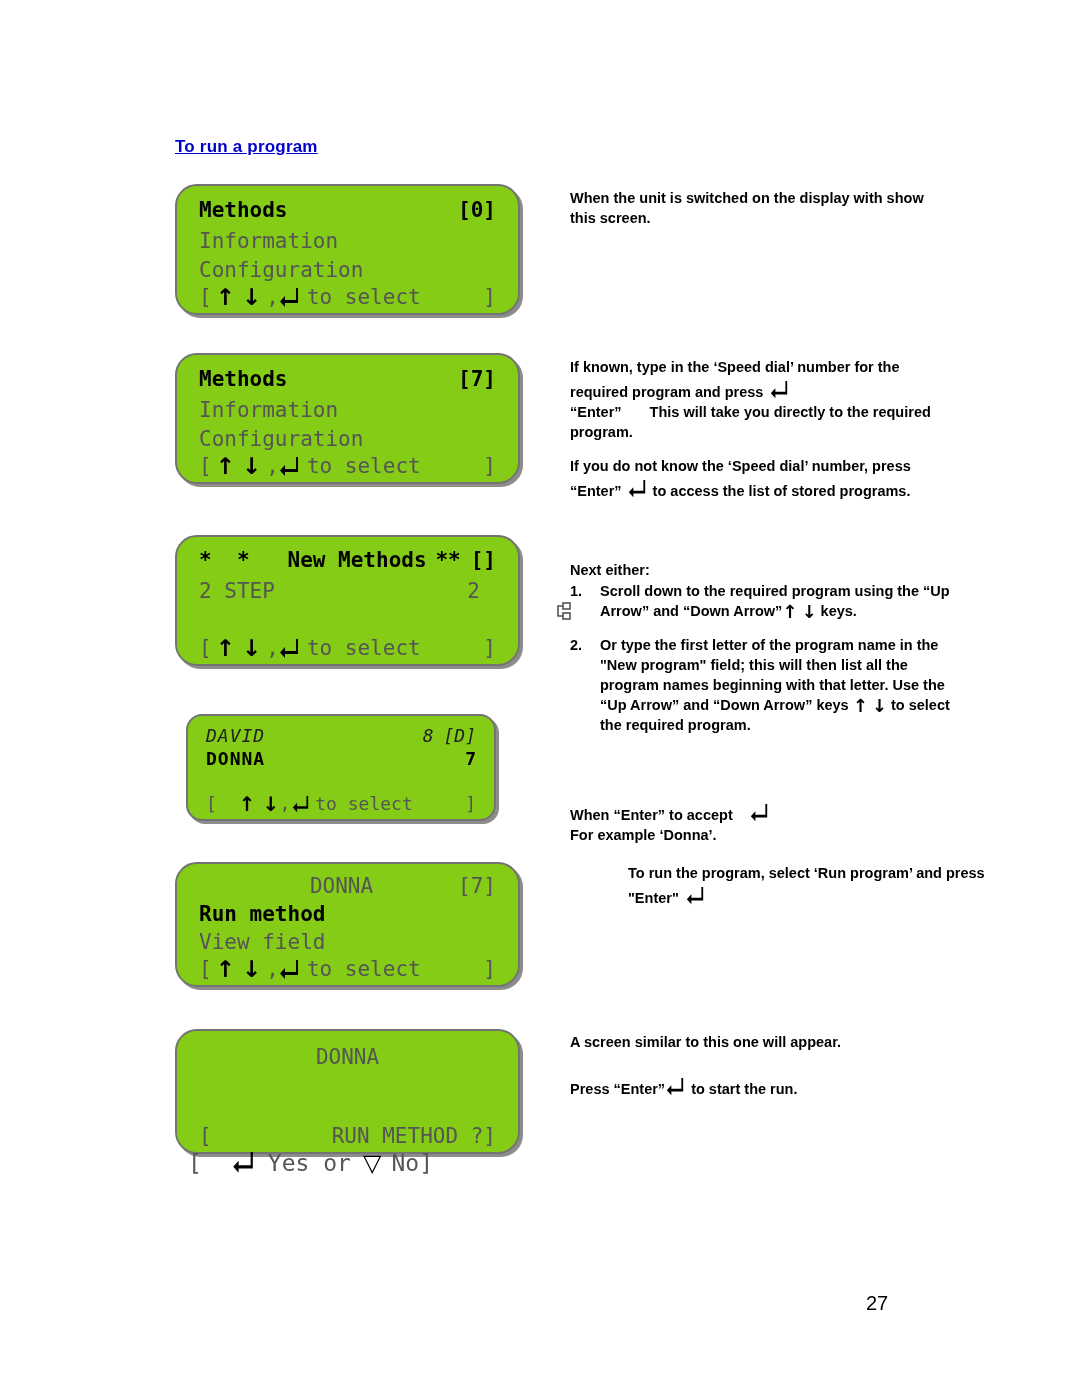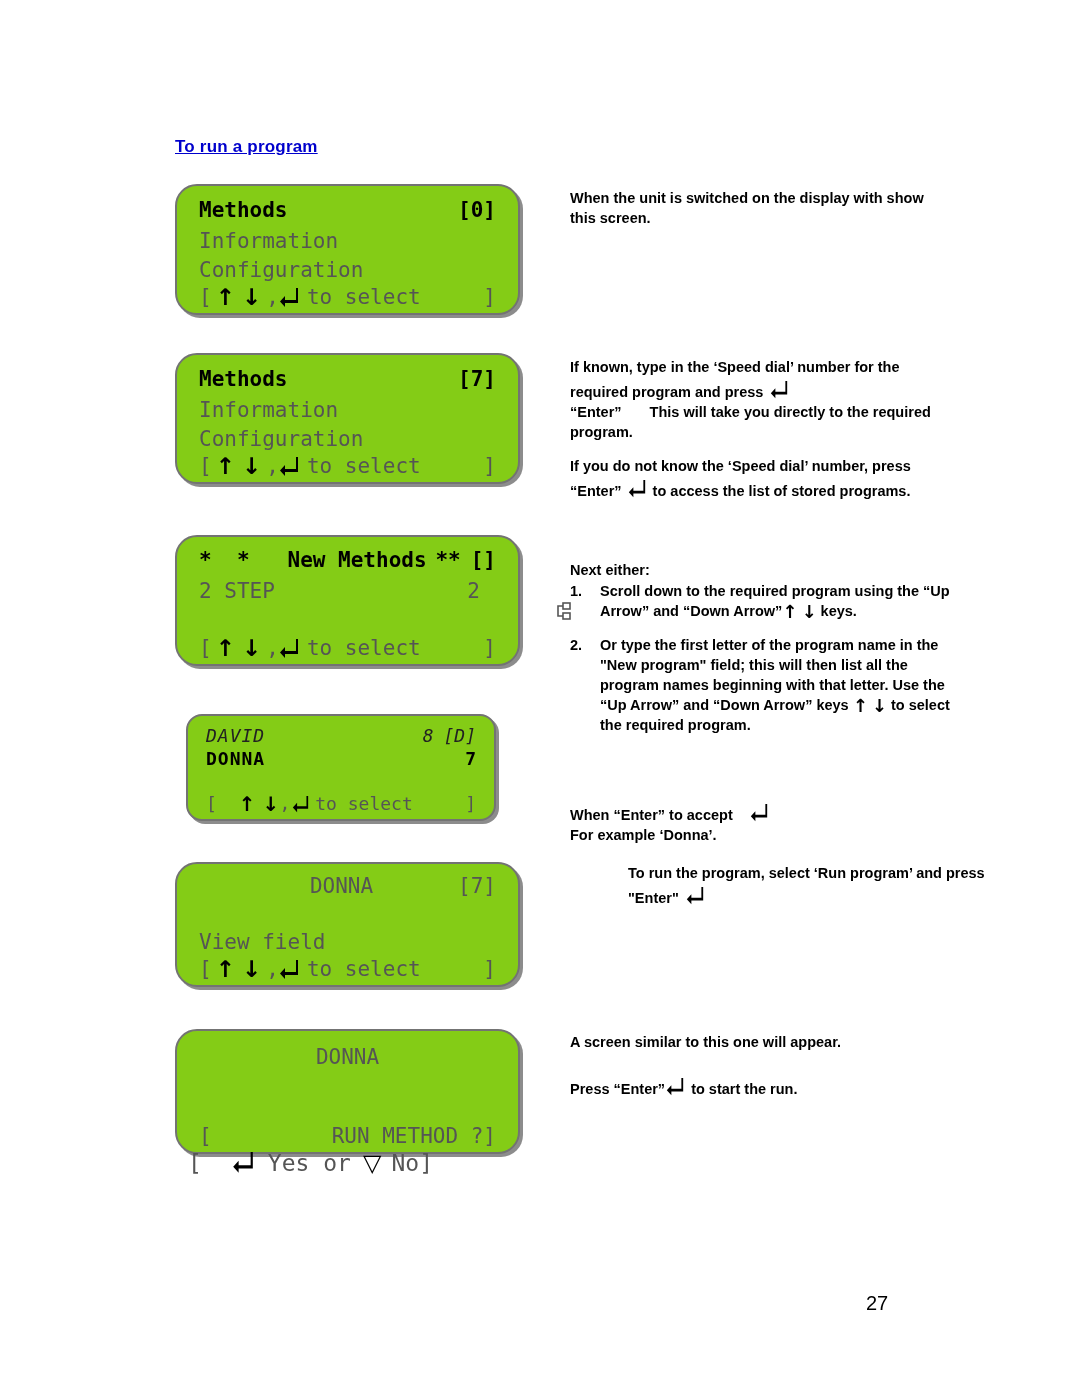--- a/index.html
+++ b/index.html
@@ -251,20 +251,23 @@
     <span class="grow"></span>
     <span class="b" style="padding-right:18px;">]</span>
   </div>
 </div>
 
 <div class="lcd" style="left:175px;top:862px;width:345px;height:125px;">
   <div class="row plain" style="top:12px;">
     <span class="grow" style="text-align:center;padding-left:48px;">DONNA</span>
     <span class="pad-r">[7]</span>
   </div>
+  <div class="row sel" style="top:40px;">
+    <span class="pad-l">Run method</span>
+  </div>
   <div class="row plain" style="top:68px;">
     <span class="pad-l">View field</span>
   </div>
   <div class="hintline" style="top:93px;">
     <span class="pad-l b">[</span>
     <span class="arrow-g" style="margin-left:4px;">↑</span>
     <span class="arrow-g" style="margin-left:7px;">↓</span>
     <span class="b" style="margin-left:5px;">,</span>
     <span class="ent">
       <svg width="20" height="22" viewBox="0 0 20 22">

